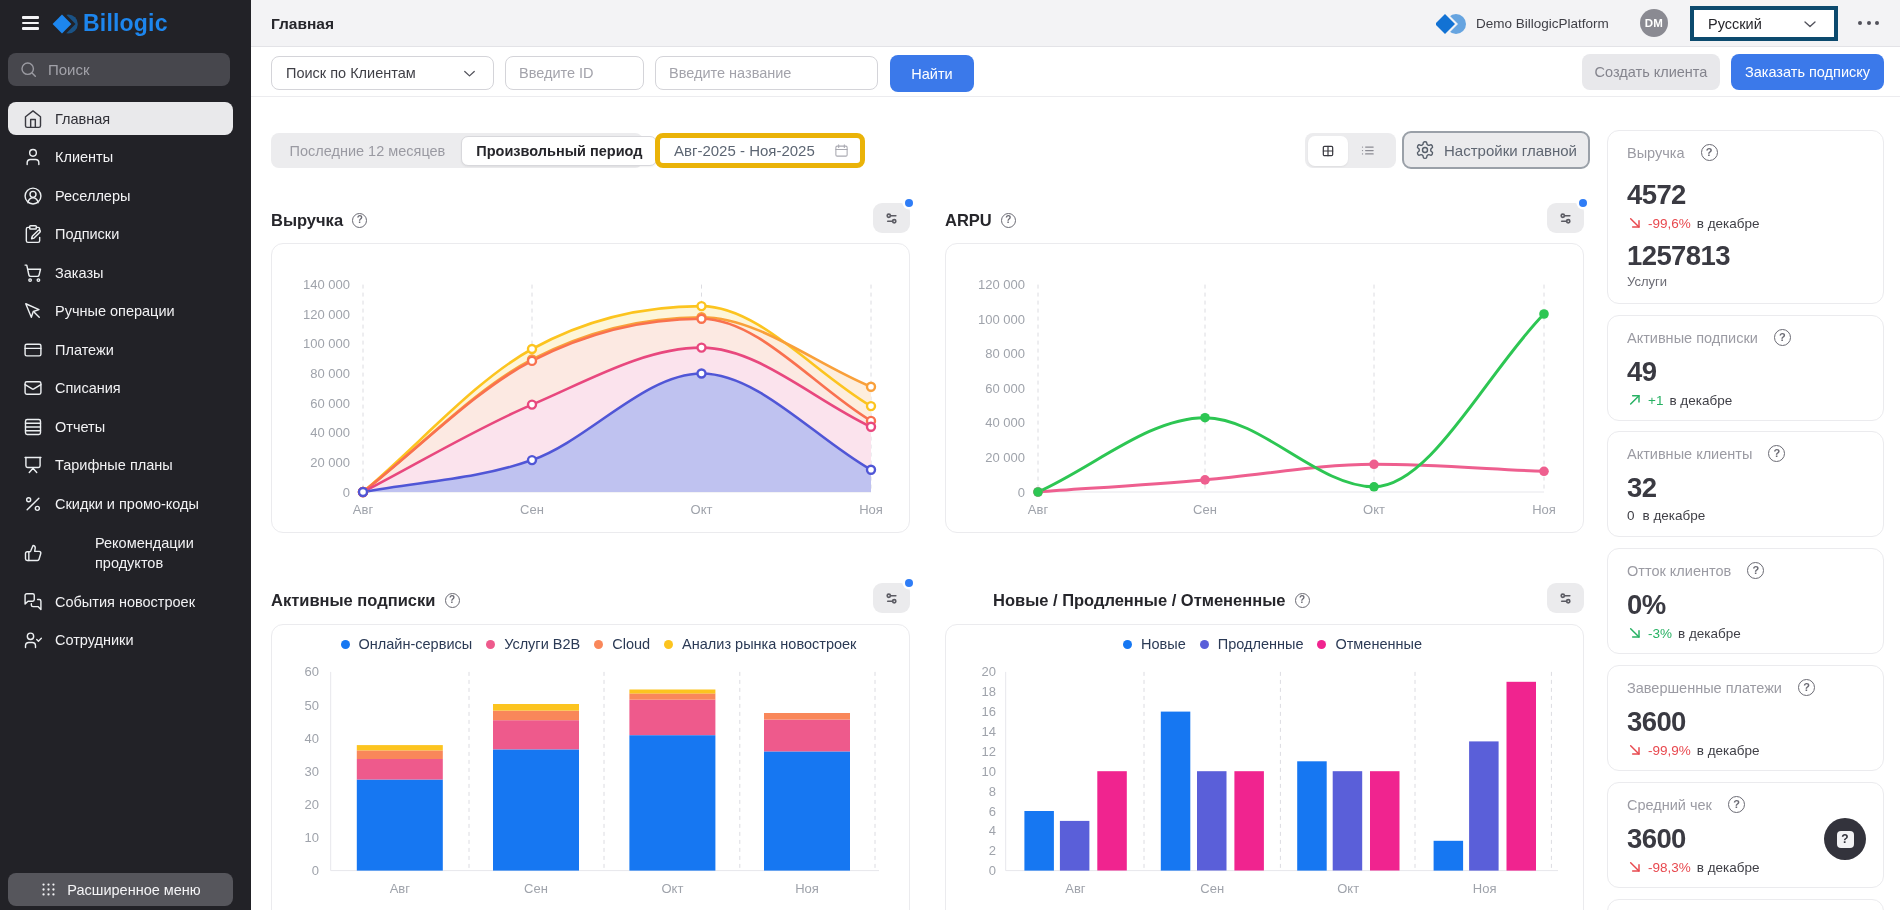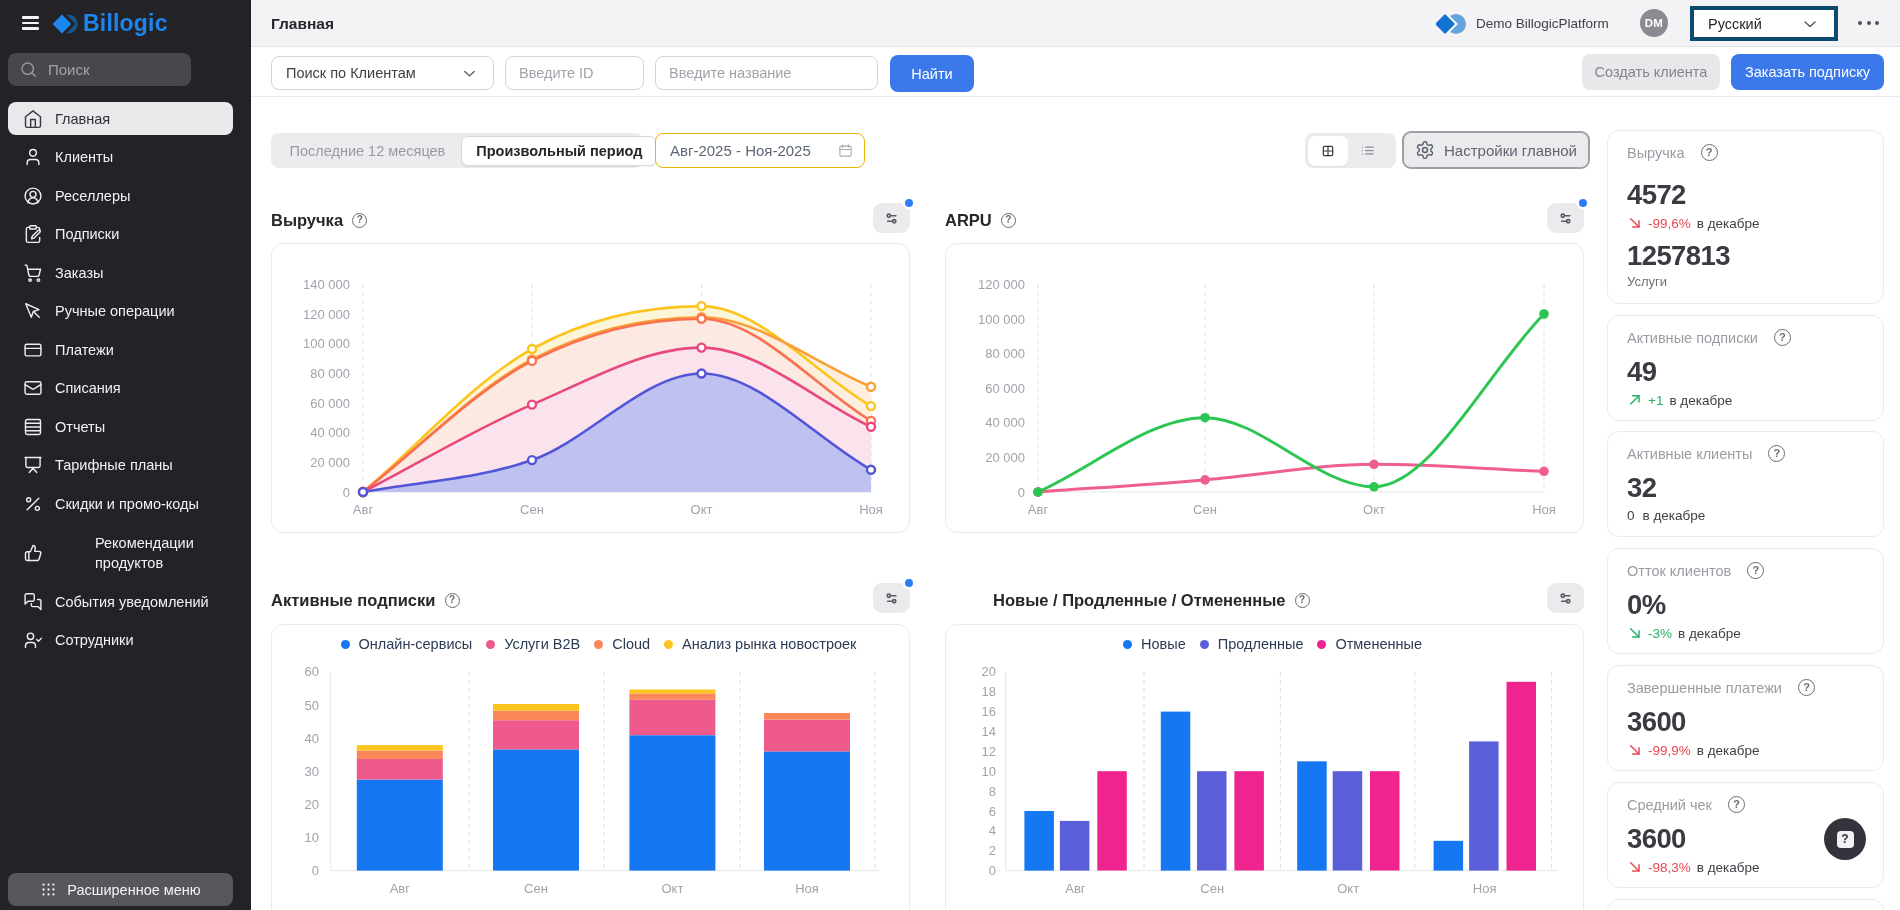--- a/index.html
+++ b/index.html
@@ -6,21 +6,21 @@
 *{margin:0;padding:0;box-sizing:border-box;}
 html,body{width:1900px;height:910px;overflow:hidden;}
 body{font-family:"Liberation Sans",sans-serif;background:#fff;position:relative;color:#26262b;}
 .abs{position:absolute;}
 
 .sidebar{position:absolute;left:0;top:0;width:251px;height:910px;background:#222227;}
 .burger{position:absolute;left:22px;top:16px;width:17px;height:14px;display:flex;flex-direction:column;justify-content:space-between;}
 .burger span{display:block;height:2.6px;background:#f4f4f6;border-radius:1px;}
 .slogo{position:absolute;left:50px;top:7px;}
 .slogo-text{position:absolute;left:83px;top:10px;font-size:23px;font-weight:bold;color:#1d86ee;letter-spacing:.2px;}
-.ssearch{position:absolute;left:8px;top:53px;width:183px;height:33px;background:#47474d;border-radius:8px;display:flex;align-items:center;padding-left:11px;color:#a2a2a9;font-size:15px;}
+.ssearch{position:absolute;left:8px;top:53px;width:222px;height:33px;background:#47474d;border-radius:8px;display:flex;align-items:center;padding-left:11px;color:#a2a2a9;font-size:15px;}
 .ssearch svg{margin-right:10px;}
 .smenu{position:absolute;left:8px;top:102px;width:225px;}
 .sitem{height:33px;margin-bottom:5.5px;display:flex;align-items:center;padding-left:15px;border-radius:8px;color:#f2f2f4;font-size:14.5px;}
 .sitem svg{margin-right:12px;flex:0 0 auto;}
 .sitem.active{background:#e9e9eb;color:#2f2f36;}
 .sitem.twoline{height:54px;line-height:20px;gap:40px;}
 .sbottom{position:absolute;left:8px;top:873px;width:225px;height:33px;background:#56565c;border-radius:8px;display:flex;align-items:center;justify-content:center;color:#f4f4f6;font-size:14.5px;}
 .sbottom svg{margin-right:10px;}
 
 .topbar{position:absolute;left:251px;top:0;width:1649px;height:47px;background:#f3f3f5;border-bottom:1px solid #e3e3e7;}
@@ -36,21 +36,21 @@
 .fselect{position:absolute;left:271px;top:56px;width:223px;height:34px;border:1px solid #d4d4d9;border-radius:8px;background:#fff;display:flex;align-items:center;padding:0 14px;font-size:14.5px;color:#3f3f46;}
 .fselect svg{margin-left:auto;}
 .finput{position:absolute;top:56px;height:34px;border:1px solid #d4d4d9;border-radius:8px;background:#fff;display:flex;align-items:center;padding:0 13px;font-size:14.5px;color:#a3a3ab;}
 .btn{display:flex;align-items:center;justify-content:center;border-radius:8px;font-size:14.5px;}
 .btn-blue{background:#3b79ea;color:#fff;}
 .btn-gray{background:#e8e8eb;color:#84848d;}
 
 .seg{position:absolute;left:271px;top:133px;width:372px;height:35px;background:#ececee;border-radius:8px;display:flex;align-items:center;padding:2.5px;}
 .seg .opt1{flex:0 0 auto;padding:0 16px;color:#9a9aa2;font-size:14.5px;line-height:30px;}
 .seg .opt2{flex:0 0 auto;padding:0 14px;background:#fff;border:1px solid #d8d8dc;border-radius:7px;color:#26262b;font-size:14.5px;font-weight:bold;line-height:28px;box-shadow:0 1px 2px rgba(0,0,0,.06);}
-.datebox{position:absolute;left:655px;top:133px;width:210px;height:35px;background:#fff;border:1px solid #eab308;border-radius:8px;display:flex;align-items:center;padding:0 11px 0 14px;font-size:15px;color:#5d6673;}
+.datebox{position:absolute;left:655px;top:133px;width:210px;height:35px;background:#fff;border:5px solid #eab308;border-radius:8px;display:flex;align-items:center;padding:0 11px 0 14px;font-size:15px;color:#5d6673;}
 .datebox svg{margin-left:auto;}
 .viewtoggle{position:absolute;left:1305px;top:133px;width:91px;height:35px;background:#ececee;border-radius:8px;display:flex;align-items:center;padding:2.5px;}
 .vt-cell{width:40px;height:30px;border-radius:7px;display:flex;align-items:center;justify-content:center;}
 .vt-cell.on{background:#fff;box-shadow:0 1px 2px rgba(0,0,0,.06);}
 .setbtn{position:absolute;left:1402px;top:131px;width:188px;height:38px;background:#ebebed;border:2px solid #9aa0a8;border-radius:9px;display:flex;align-items:center;justify-content:center;font-size:15px;color:#5f6672;}
 .setbtn svg{margin-right:9px;}
 
 .charttitle{position:absolute;font-size:16.5px;font-weight:bold;color:#26262b;}
 .qmark{display:inline-block;width:17px;height:17px;border:1.5px solid #6b6b74;border-radius:50%;color:#6b6b74;font-size:11px;font-weight:bold;text-align:center;line-height:14px;vertical-align:middle;}
 .charttitle .qmark{width:15px;height:15px;font-size:10px;line-height:12px;margin-bottom:2px;}
@@ -185,21 +185,21 @@
           <path d="M7 10.5V21"></path>
           <path d="M14.7 6 14 10h5.4a2 2 0 0 1 1.92 2.56l-2.1 7A2 2 0 0 1 17.3 21H5a2 2 0 0 1-2-2v-6.5a2 2 0 0 1 2-2h2.56a2 2 0 0 0 1.8-1.1L12 3a2.9 2.9 0 0 1 2.7 3Z"></path>
         </svg>
         <span>Рекомендации<br>продуктов</span>
       </div>
       <div class="sitem">
         <svg width="20" height="20" viewBox="0 0 24 24" fill="none" stroke="#eceff1" stroke-width="1.7" stroke-linecap="round" stroke-linejoin="round">
           <path d="M13.5 9a2 2 0 0 1-2 2H6l-3.5 3.5V4a2 2 0 0 1 2-2h7a2 2 0 0 1 2 2z"></path>
           <path d="M17.5 9h2a2 2 0 0 1 2 2v10l-3.5-3.5H12a2 2 0 0 1-2-2V14"></path>
         </svg>
-        <span>События уведомлений</span>
+        <span>События новостроек</span>
       </div>
       <div class="sitem">
         <svg width="20" height="20" viewBox="0 0 24 24" fill="none" stroke="#eceff1" stroke-width="1.7" stroke-linecap="round" stroke-linejoin="round">
           <path d="M15 21v-2a4 4 0 0 0-4-4H7a4 4 0 0 0-4 4v2"></path>
           <circle cx="9" cy="7.5" r="3.8"></circle>
           <path d="m16.5 11.5 2 2 3.5-3.5"></path>
         </svg>
         <span>Сотрудники</span>
       </div>
     </div>

